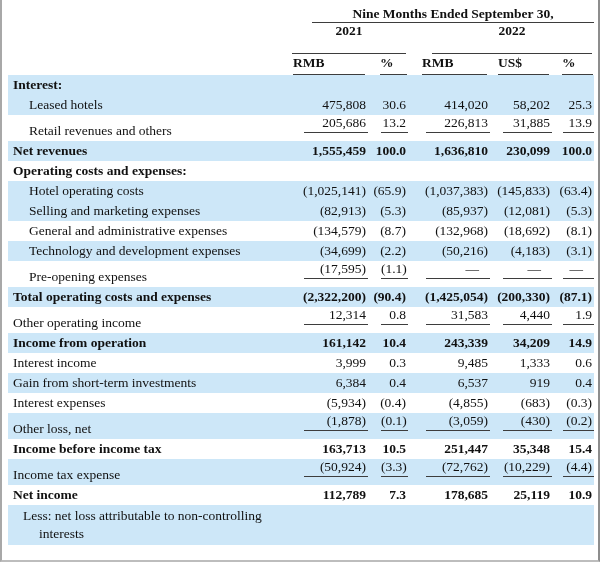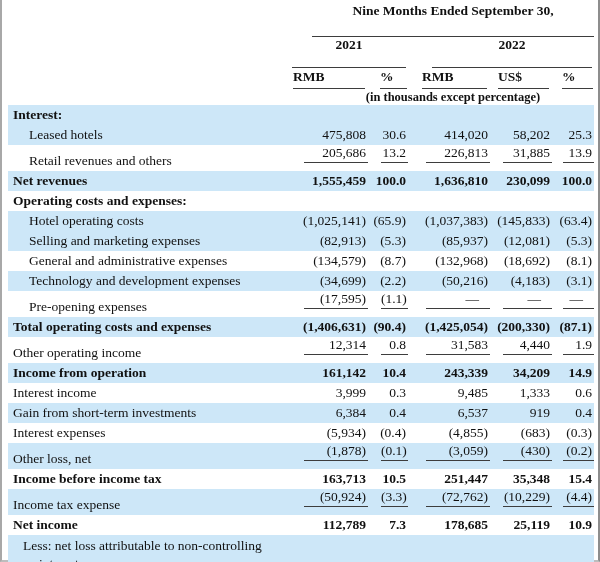--- a/index.html
+++ b/index.html
@@ -21,21 +21,21 @@
   col.c-v2 { width:78px; }
   col.c-v3 { width:40px; }
   col.c-v4 { width:82px; }
   col.c-v5 { width:62px; }
   col.c-v6 { width:42px; }
 
   
   thead td { padding:0; font-weight:bold; vertical-align:bottom; }
   tr.h-title td { height:20px; }
   .title-line {
-    text-align:center; margin-left:22px; padding-bottom:17px;
+    text-align:center; margin-left:22px; padding-bottom:0;
     border-bottom:1.4px solid var(--rule); font-size:13.5px;
   }
   tr.h-years td { height:20px; }
   .grp { text-align:center; padding-bottom:14px; border-bottom:1.4px solid var(--rule); font-size:13.5px; }
   .g2021 { margin:0 2px 0 2px; }
   .g2022 { margin:0 2px 0 24px; }
   tr.h-cols td { height:21px; }
   .ch { padding-bottom:3px; border-bottom:1.4px solid var(--rule); font-size:13.5px; }
   .ch2 { margin:0 3px 0 3px; }
   .ch3 { margin:0 1px 0 12px; }
@@ -105,24 +105,20 @@
         <td>
             <div class="ch ch4">RMB</div>
           </td>
         <td>
             <div class="ch ch5">US$</div>
           </td>
         <td>
             <div class="ch ch6">%</div>
           </td>
       </tr>
-      <tr class="h-note">
-        <td></td>
-        <td colspan="5" class="note">(in thousands except percentage)</td>
-      </tr>
     </thead>
     <tbody>
         <tr class="i0 shade bold">
           <td class="lbl">Interest:</td>
           <td class="val v2">
             <div></div>
           </td>
           <td class="val v3">
             <div></div>
           </td>
@@ -294,21 +290,21 @@
           <td class="val v5 u">
             <div class="dash">—</div>
           </td>
           <td class="val v6 u">
             <div class="dash">—</div>
           </td>
         </tr>
         <tr class="i0 shade bold">
           <td class="lbl">Total operating costs and expenses</td>
           <td class="val v2">
-            <div>(1,406,631)</div>
+            <div>(2,322,200)</div>
           </td>
           <td class="val v3">
             <div>(90.4)</div>
           </td>
           <td class="val v4">
             <div>(1,425,054)</div>
           </td>
           <td class="val v5">
             <div>(200,330)</div>
           </td>

